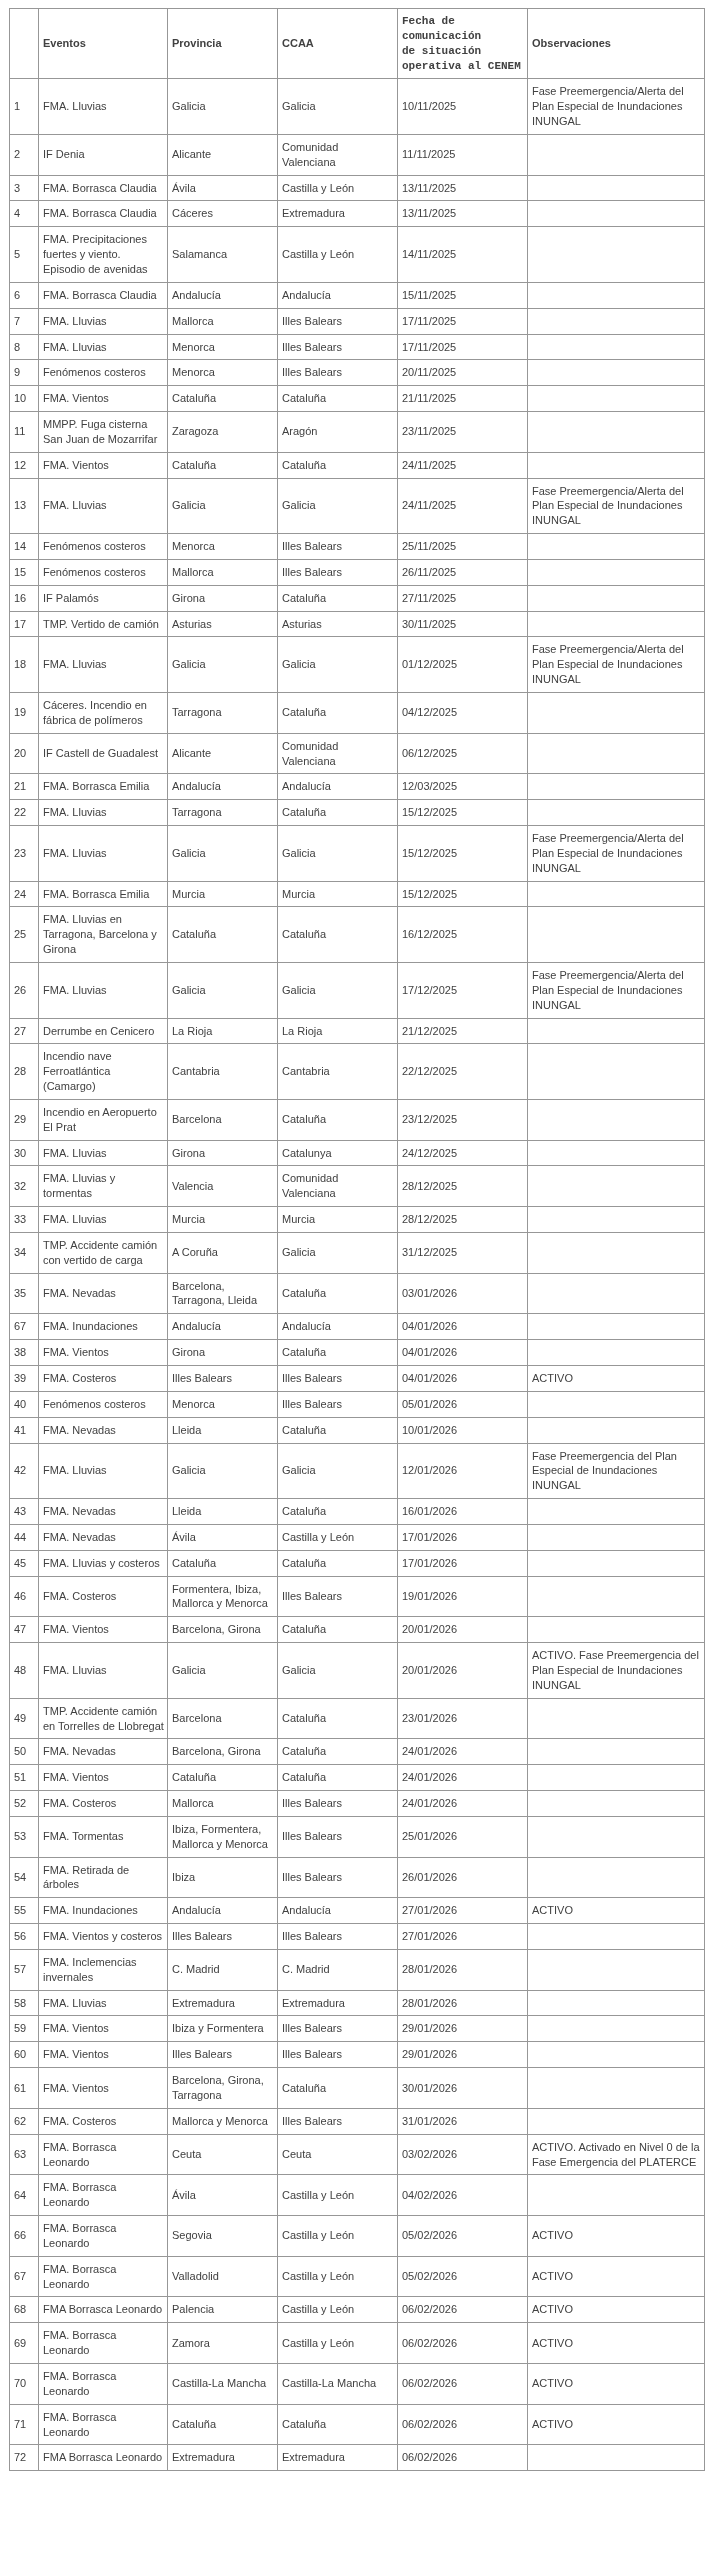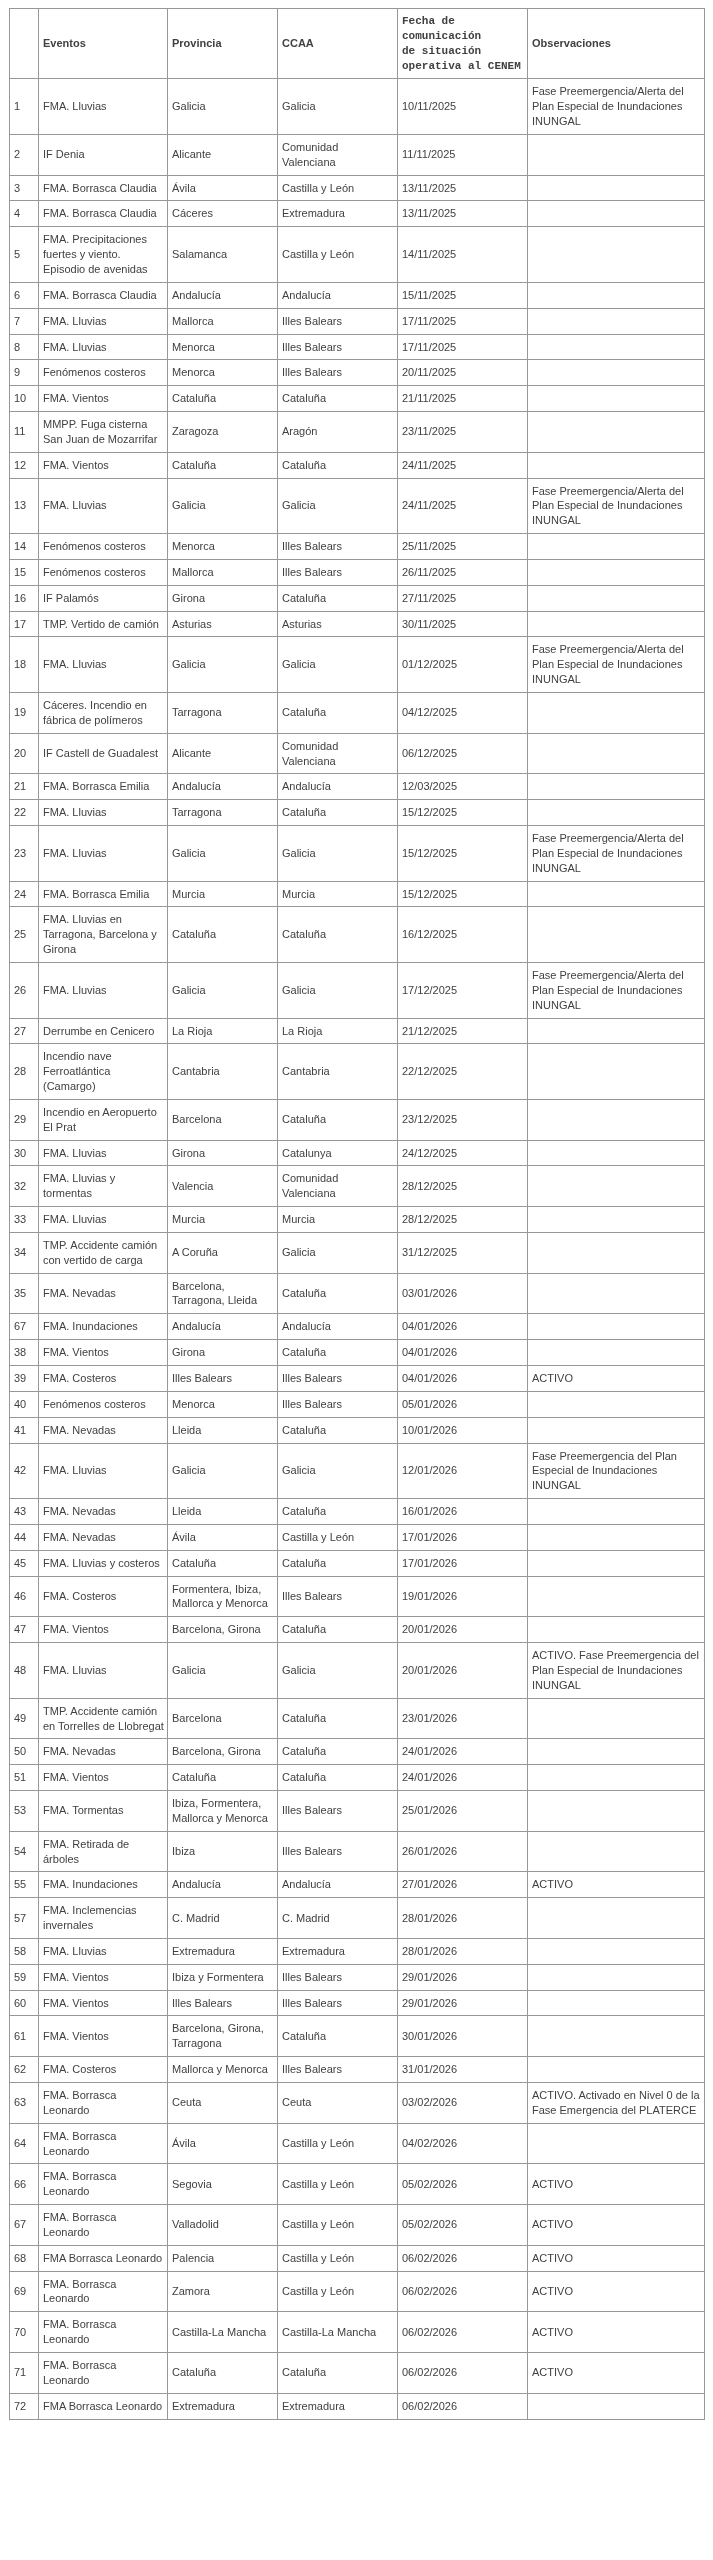--- a/index.html
+++ b/index.html
@@ -452,20 +452,28 @@
         </tr>
         <tr data-name="table-row">
           <td data-name="row-number-cell">51</td>
           <td data-name="evento-cell">FMA. Vientos</td>
           <td data-name="provincia-cell">Cataluña</td>
           <td data-name="ccaa-cell">Cataluña</td>
           <td data-name="fecha-cell">24/01/2026</td>
           <td data-name="observaciones-cell"></td>
         </tr>
         <tr data-name="table-row">
+          <td data-name="row-number-cell">52</td>
+          <td data-name="evento-cell">FMA. Costeros</td>
+          <td data-name="provincia-cell">Mallorca</td>
+          <td data-name="ccaa-cell">Illes Balears</td>
+          <td data-name="fecha-cell">24/01/2026</td>
+          <td data-name="observaciones-cell"></td>
+        </tr>
+        <tr data-name="table-row">
           <td data-name="row-number-cell">53</td>
           <td data-name="evento-cell">FMA. Tormentas</td>
           <td data-name="provincia-cell">Ibiza, Formentera, Mallorca y Menorca</td>
           <td data-name="ccaa-cell">Illes Balears</td>
           <td data-name="fecha-cell">25/01/2026</td>
           <td data-name="observaciones-cell"></td>
         </tr>
         <tr data-name="table-row">
           <td data-name="row-number-cell">54</td>
           <td data-name="evento-cell">FMA. Retirada de árboles</td>
@@ -474,20 +482,28 @@
           <td data-name="fecha-cell">26/01/2026</td>
           <td data-name="observaciones-cell"></td>
         </tr>
         <tr data-name="table-row">
           <td data-name="row-number-cell">55</td>
           <td data-name="evento-cell">FMA. Inundaciones</td>
           <td data-name="provincia-cell">Andalucía</td>
           <td data-name="ccaa-cell">Andalucía</td>
           <td data-name="fecha-cell">27/01/2026</td>
           <td data-name="observaciones-cell">ACTIVO</td>
+        </tr>
+        <tr data-name="table-row">
+          <td data-name="row-number-cell">56</td>
+          <td data-name="evento-cell">FMA. Vientos y costeros</td>
+          <td data-name="provincia-cell">Illes Balears</td>
+          <td data-name="ccaa-cell">Illes Balears</td>
+          <td data-name="fecha-cell">27/01/2026</td>
+          <td data-name="observaciones-cell"></td>
         </tr>
         <tr data-name="table-row">
           <td data-name="row-number-cell">57</td>
           <td data-name="evento-cell">FMA. Inclemencias invernales</td>
           <td data-name="provincia-cell">C. Madrid</td>
           <td data-name="ccaa-cell">C. Madrid</td>
           <td data-name="fecha-cell">28/01/2026</td>
           <td data-name="observaciones-cell"></td>
         </tr>
         <tr data-name="table-row">

